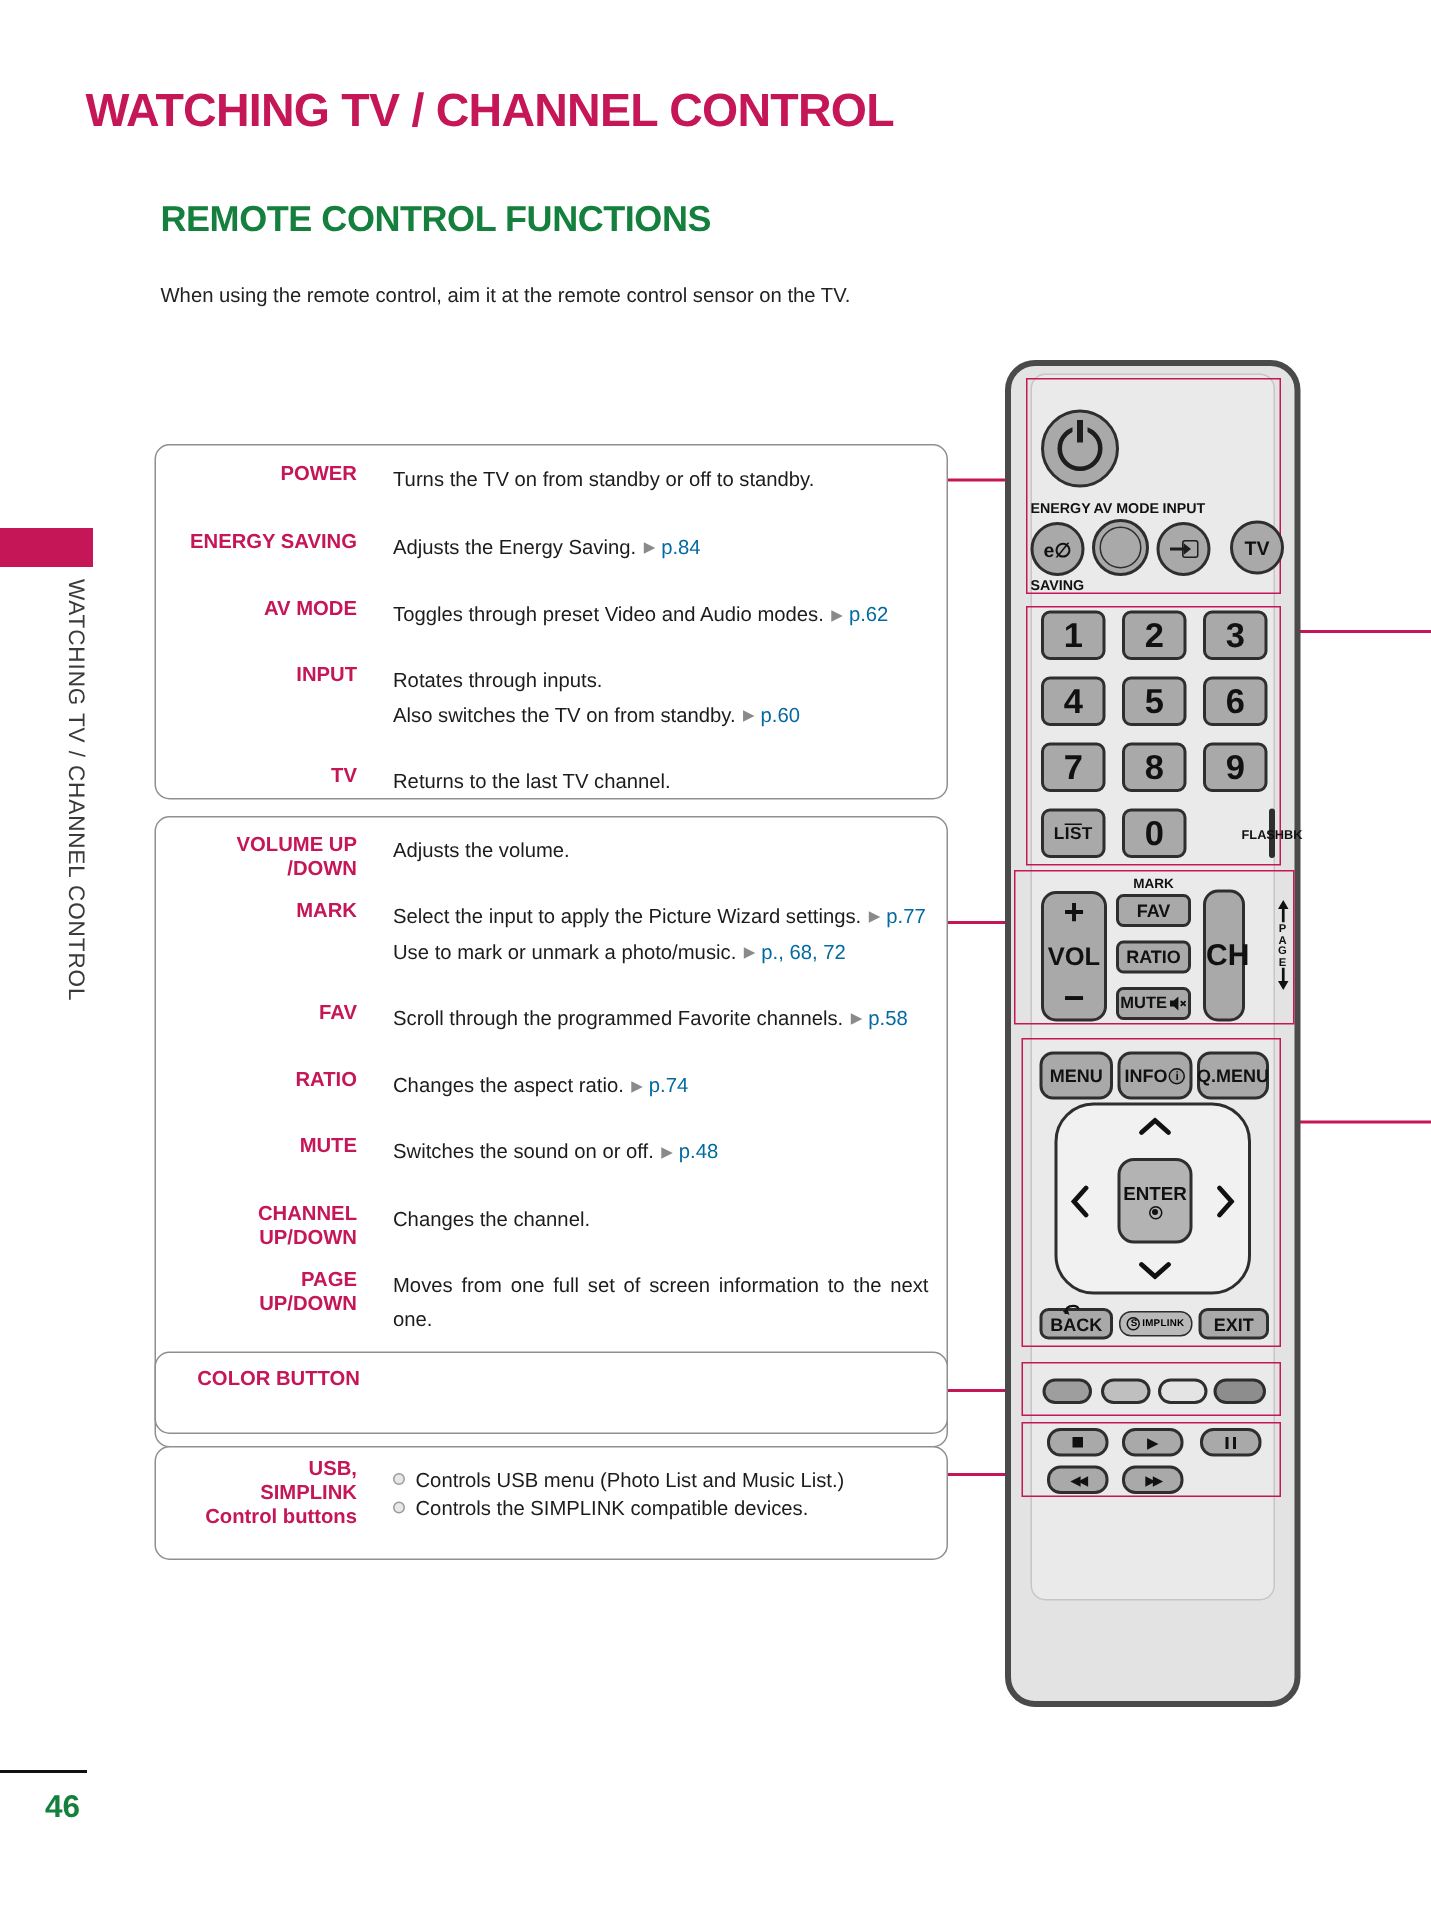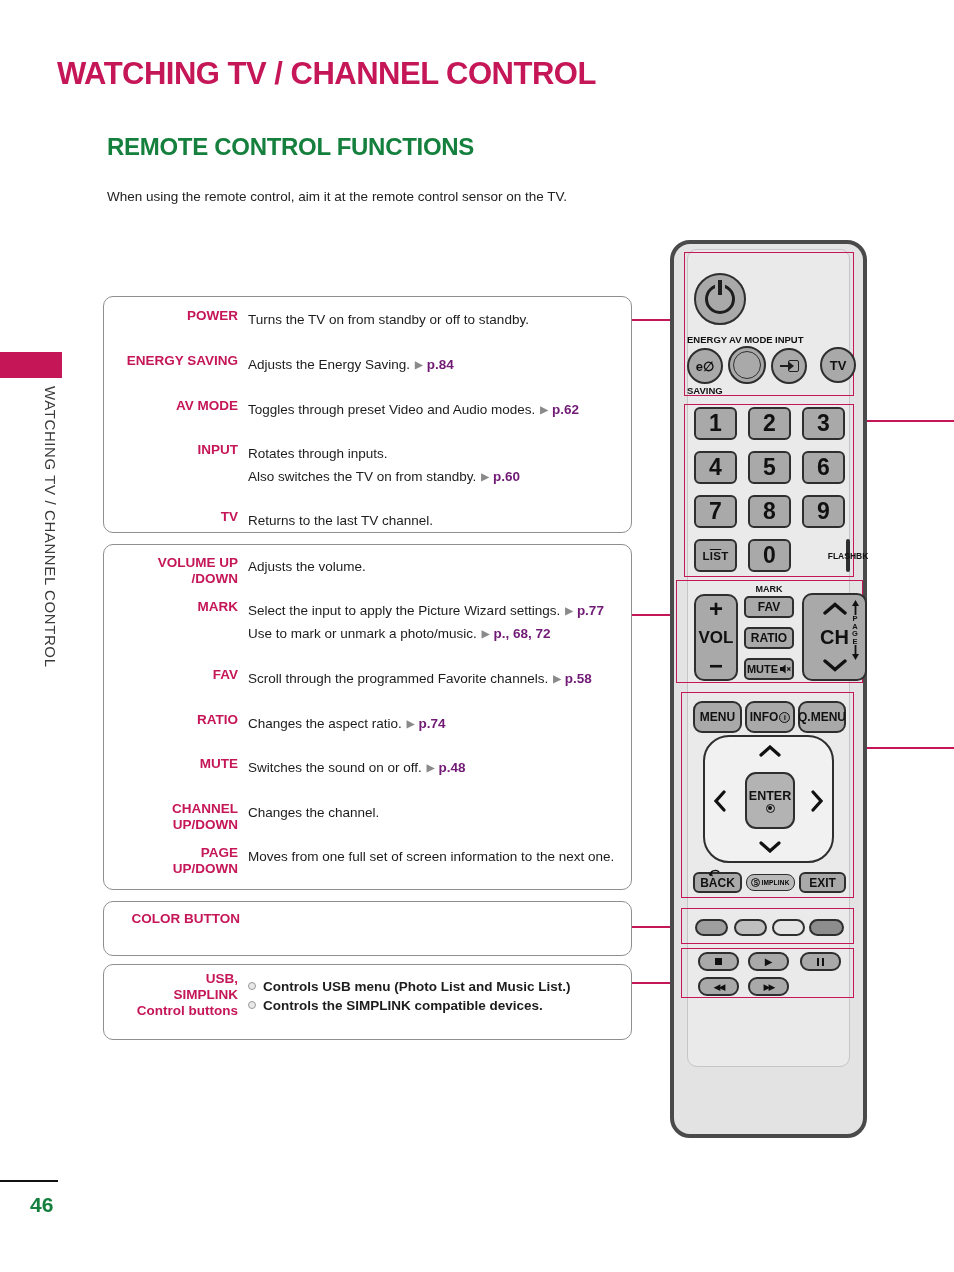--- a/index.html
+++ b/index.html
@@ -17,24 +17,24 @@
     font-size:15px;color:#3a3a3a;white-space:nowrap;letter-spacing:0.6px;}
 
   
   .foot-line{position:absolute;left:0;top:1180px;width:58px;height:2px;background:#111;}
   .foot-num{position:absolute;left:30px;top:1193px;font-size:21px;font-weight:bold;color:#15803d;}
 
   
   .dbox{position:absolute;left:103px;width:529px;border:1.5px solid #8f8f8f;border-radius:10px;background:#fff;box-sizing:border-box;}
   .row{position:absolute;left:10px;right:12px;display:flex;align-items:flex-start;}
   .lbl{width:124px;flex:none;text-align:right;color:#C51657;font-weight:bold;font-size:13.5px;line-height:16px;}
-  .desc{margin-left:10px;flex:1;font-size:13.5px;color:#1c1c1c;line-height:23px;}
+  .desc{margin-left:24px;flex:1;font-size:13.5px;color:#1c1c1c;line-height:23px;}
   .desc .dline{display:block;}
   .justify .dline{text-align:justify;}
-  .pref{font-weight:bold;color:#701a75;white-space:nowrap;}
+  .pref{font-weight:normal;color:#0369a1;white-space:nowrap;}
   .pref:empty{display:none;}
   .pref::before{content:"▶";color:#8a8a8a;font-size:10px;margin:0 4px 0 5px;vertical-align:1px;}
   .bullet-line{display:flex;align-items:baseline;font-size:13.5px;color:#1c1c1c;line-height:19px;}
   .ring{flex:none;width:6px;height:6px;border:1.5px solid #9a9a9a;border-radius:50%;margin-right:7px;position:relative;top:-1px;background:#e8e8e8;}
 
   
   .cline{position:absolute;height:2px;background:#C51657;}
   .cdot{position:absolute;width:9px;height:9px;border-radius:50%;background:#C51657;}
 
   
@@ -76,21 +76,21 @@
 
   
   .vol-btn{position:absolute;left:17px;top:13px;width:44px;height:87px;border-radius:10px;flex-direction:column;justify-content:space-between;padding:4px 0;}
   .vol-plus,.vol-minus{font-size:24px;font-weight:900;line-height:18px;}
   .vol-txt{font-size:17px;font-weight:bold;}
   .mark-lbl{position:absolute;left:0;top:3px;width:184px;text-align:center;font-size:9px;font-weight:bold;color:#111;}
   .mini{position:absolute;left:67px;width:50px;height:22px;border-radius:5px;font-size:12px;font-weight:bold;}
   .fav-btn{top:15px;}
   .ratio-btn{top:46px;}
   .mute-btn{top:77px;font-size:11px;gap:2px;}
-  .ch-btn{position:absolute;left:125px;top:12px;width:65px;height:88px;border-radius:10px;flex-direction:column;justify-content:space-between;padding:7px 0;}
+  .ch-btn{position:absolute;left:125px;top:12px;width:28px;height:88px;border-radius:10px;flex-direction:row;justify-content:space-between;padding:7px 0;}
   .ch-txt{font-size:20px;font-weight:bold;}
   .page-ind{position:absolute;left:171px;top:19px;width:14px;display:flex;flex-direction:column;align-items:center;}
   .page-ind .pletter{font-size:7.5px;font-weight:bold;color:#111;line-height:7.5px;}
 
   
   .mrow-btn{position:absolute;top:8px;height:32px;border-radius:9px;font-size:12px;font-weight:bold;}
   .menu-btn{left:11px;width:49px;}
   .info-btn{left:63px;width:50px;gap:1px;}
   .qmenu-btn{left:116px;width:48px;}
   .circ-i{display:inline-flex;width:11px;height:11px;border:1.5px solid #111;border-radius:50%;align-items:center;justify-content:center;font-size:8px;font-weight:bold;box-sizing:border-box;background:#9a9a9a;}
@@ -183,21 +183,21 @@
     <div class="row" style="top:212px;">
       <div class="lbl">
           <div>TV</div>
         </div>
       <div class="desc">
           <span class="dline"><span>Returns to the last TV channel.</span></span>
         </div>
     </div>
   </div>
 
-  <div class="dbox" style="top:544px;height:346px;">
+  <div class="dbox" style="top:544px;height:421px;">
     <div class="row" style="top:10px;">
       <div class="lbl">
           <div>VOLUME UP</div>
           <div>/DOWN</div>
         </div>
       <div class="desc">
           <span class="dline"><span>Adjusts the volume.</span></span>
         </div>
     </div>
     <div class="row" style="top:54px;">
@@ -257,21 +257,21 @@
     <div style="position:absolute;left:12px;top:9px;" class="lbl">COLOR BUTTON</div>
   </div>
 
   <div class="dbox" style="top:964px;height:76px;">
     <div class="row" style="top:6px;">
       <div class="lbl">
         <div>USB,</div>
         <div>SIMPLINK</div>
         <div>Control buttons</div>
       </div>
-      <div class="desc" style="line-height:19px;padding-top:6px;font-weight:bold;">
+      <div class="desc" style="line-height:19px;padding-top:6px;">
         <div class="bullet-line">
             <span class="ring"></span>
             <span>Controls USB menu (Photo List and Music List.)</span>
           </div>
         <div class="bullet-line">
             <span class="ring"></span>
             <span>Controls the SIMPLINK compatible devices.</span>
           </div>
       </div>
     </div>

